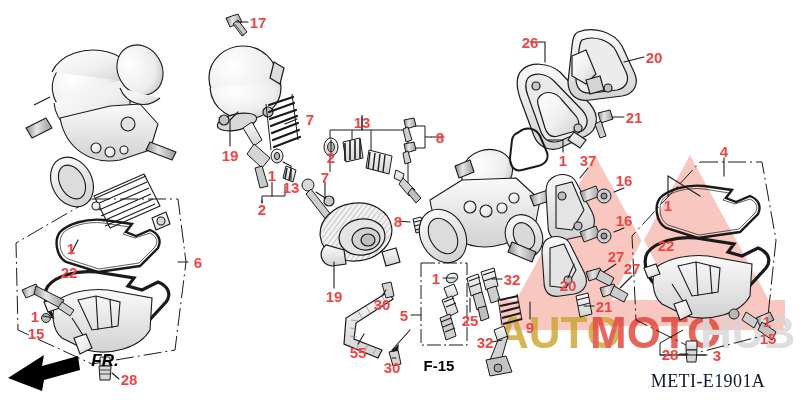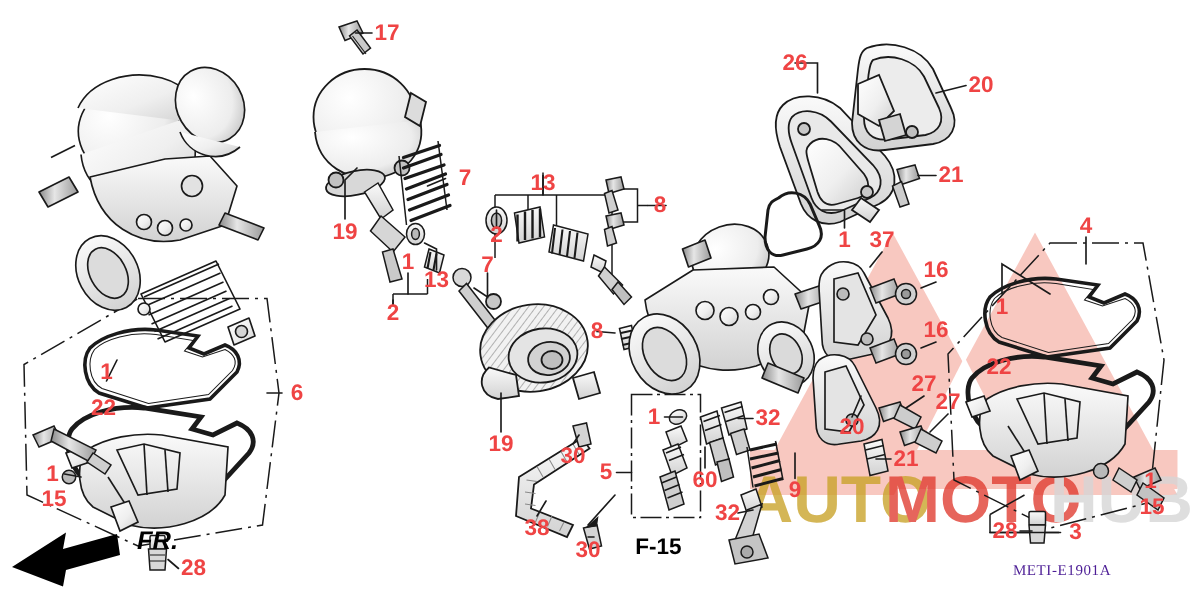--- a/index.html
+++ b/index.html
@@ -5,22 +5,22 @@
 <style>
   html,body{margin:0;padding:0;background:#fff;}
   body{width:800px;height:400px;overflow:hidden;
        font-family:"Liberation Sans",sans-serif;}
   #sheet{position:relative;width:800px;height:400px;background:#ffffff;overflow:hidden;}
   #art{position:absolute;left:0;top:0;width:800px;height:400px;}
   .lbl{position:absolute;font-family:"Liberation Sans",sans-serif;
        font-weight:bold;color:#ef4444;line-height:1;white-space:nowrap;
        transform:translate(-50%,-50%);}
   .n{font-size:15px;}
-  .code{position:absolute;font-family:"Liberation Serif",serif;font-size:10px;
-        color:#4c1d95;letter-spacing:.4px;white-space:nowrap;
+  .code{position:absolute;font-family:"Liberation Serif",serif;font-size:18px;
+        color:#0f172a;letter-spacing:.4px;white-space:nowrap;
         transform:translate(-50%,-50%);}
   .fref{position:absolute;font-family:"Liberation Sans",sans-serif;font-weight:bold;
         font-size:15px;color:#000;white-space:nowrap;transform:translate(-50%,-50%);}
   .frtxt{position:absolute;font-family:"Liberation Sans",sans-serif;font-weight:bold;
          font-size:17px;color:#000;white-space:nowrap;font-style:italic;
          transform:translate(-50%,-50%);}
 </style>
 </head>
 <body>
 
@@ -516,26 +516,26 @@
   <span class="lbl n" style="left:632px;top:268px">27</span>
   <span class="lbl n" style="left:568px;top:285px">20</span>
   <span class="lbl n" style="left:334px;top:296px">19</span>
   <span class="lbl n" style="left:382px;top:304px">30</span>
   <span class="lbl n" style="left:436px;top:278px">1</span>
   <span class="lbl n" style="left:512px;top:279px">32</span>
   <span class="lbl n" style="left:604px;top:306px">21</span>
   <span class="lbl n" style="left:35px;top:316px">1</span>
   <span class="lbl n" style="left:36px;top:333px">15</span>
   <span class="lbl n" style="left:404px;top:315px">5</span>
-  <span class="lbl n" style="left:470px;top:320px">60</span>
+  <span class="lbl n" style="left:470px;top:320px">25</span>
   <span class="lbl n" style="left:530px;top:327px">9</span>
   <span class="lbl n" style="left:485px;top:342px">32</span>
   <span class="lbl n" style="left:767px;top:321px">1</span>
   <span class="lbl n" style="left:768px;top:338px">15</span>
-  <span class="lbl n" style="left:358px;top:352px">38</span>
+  <span class="lbl n" style="left:358px;top:352px">55</span>
   <span class="lbl n" style="left:392px;top:367px">30</span>
   <span class="lbl n" style="left:717px;top:355px">3</span>
   <span class="lbl n" style="left:129px;top:379px">28</span>
   <span class="lbl n" style="left:670px;top:354px">28</span>
 
   <span class="frtxt" style="left:105px;top:361px">FR.</span>
   <span class="fref" style="left:439px;top:365px">F-15</span>
   <span class="code" style="left:708px;top:381px">METI-E1901A</span>
 
 </div>

